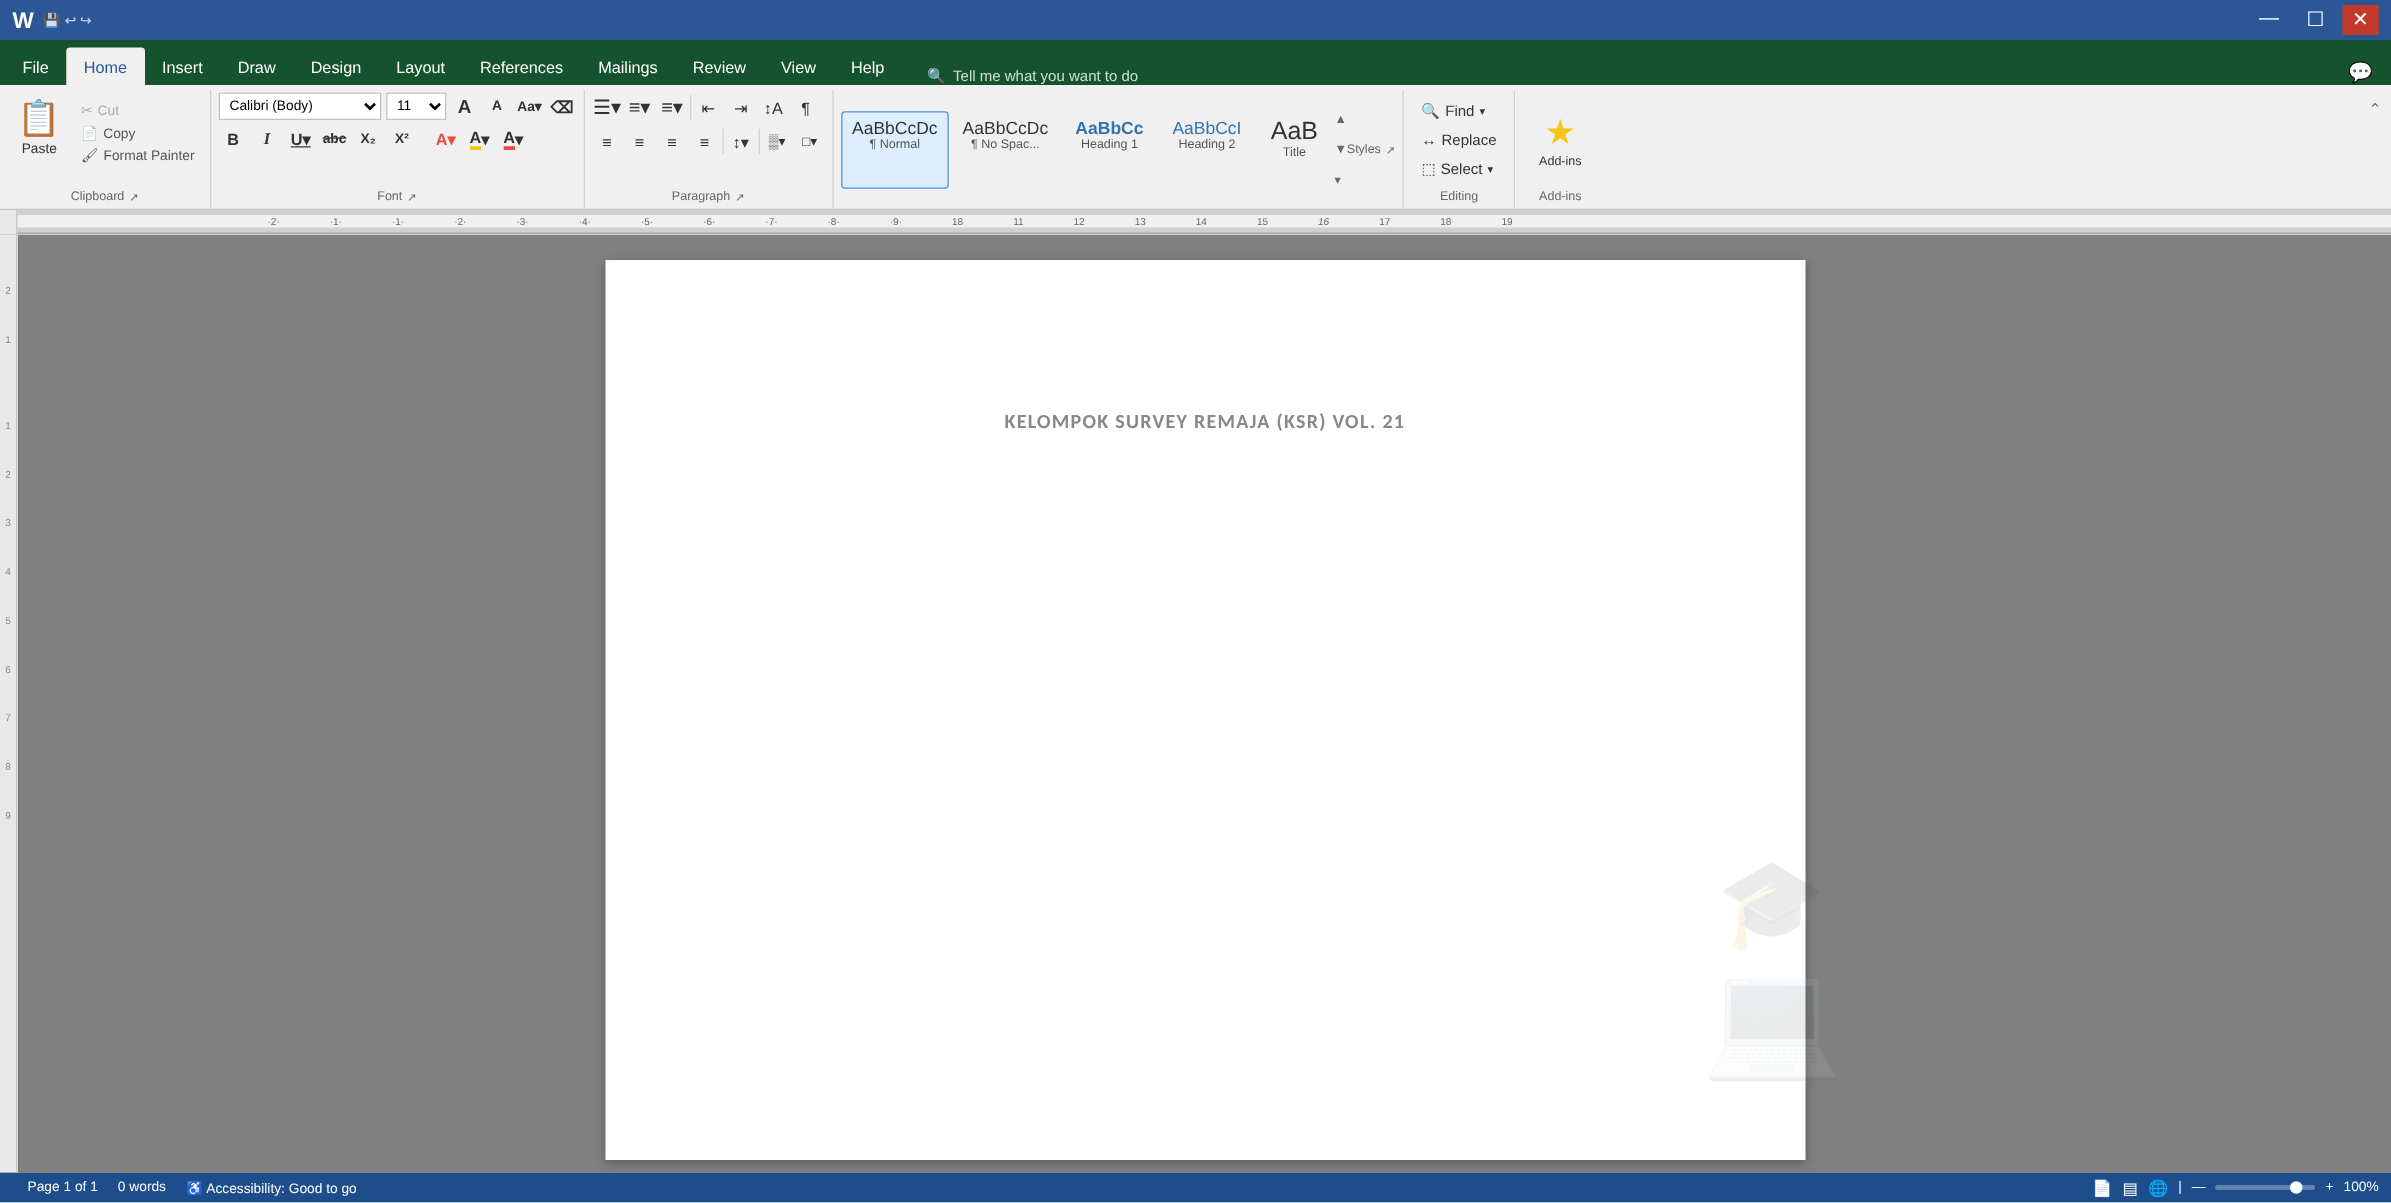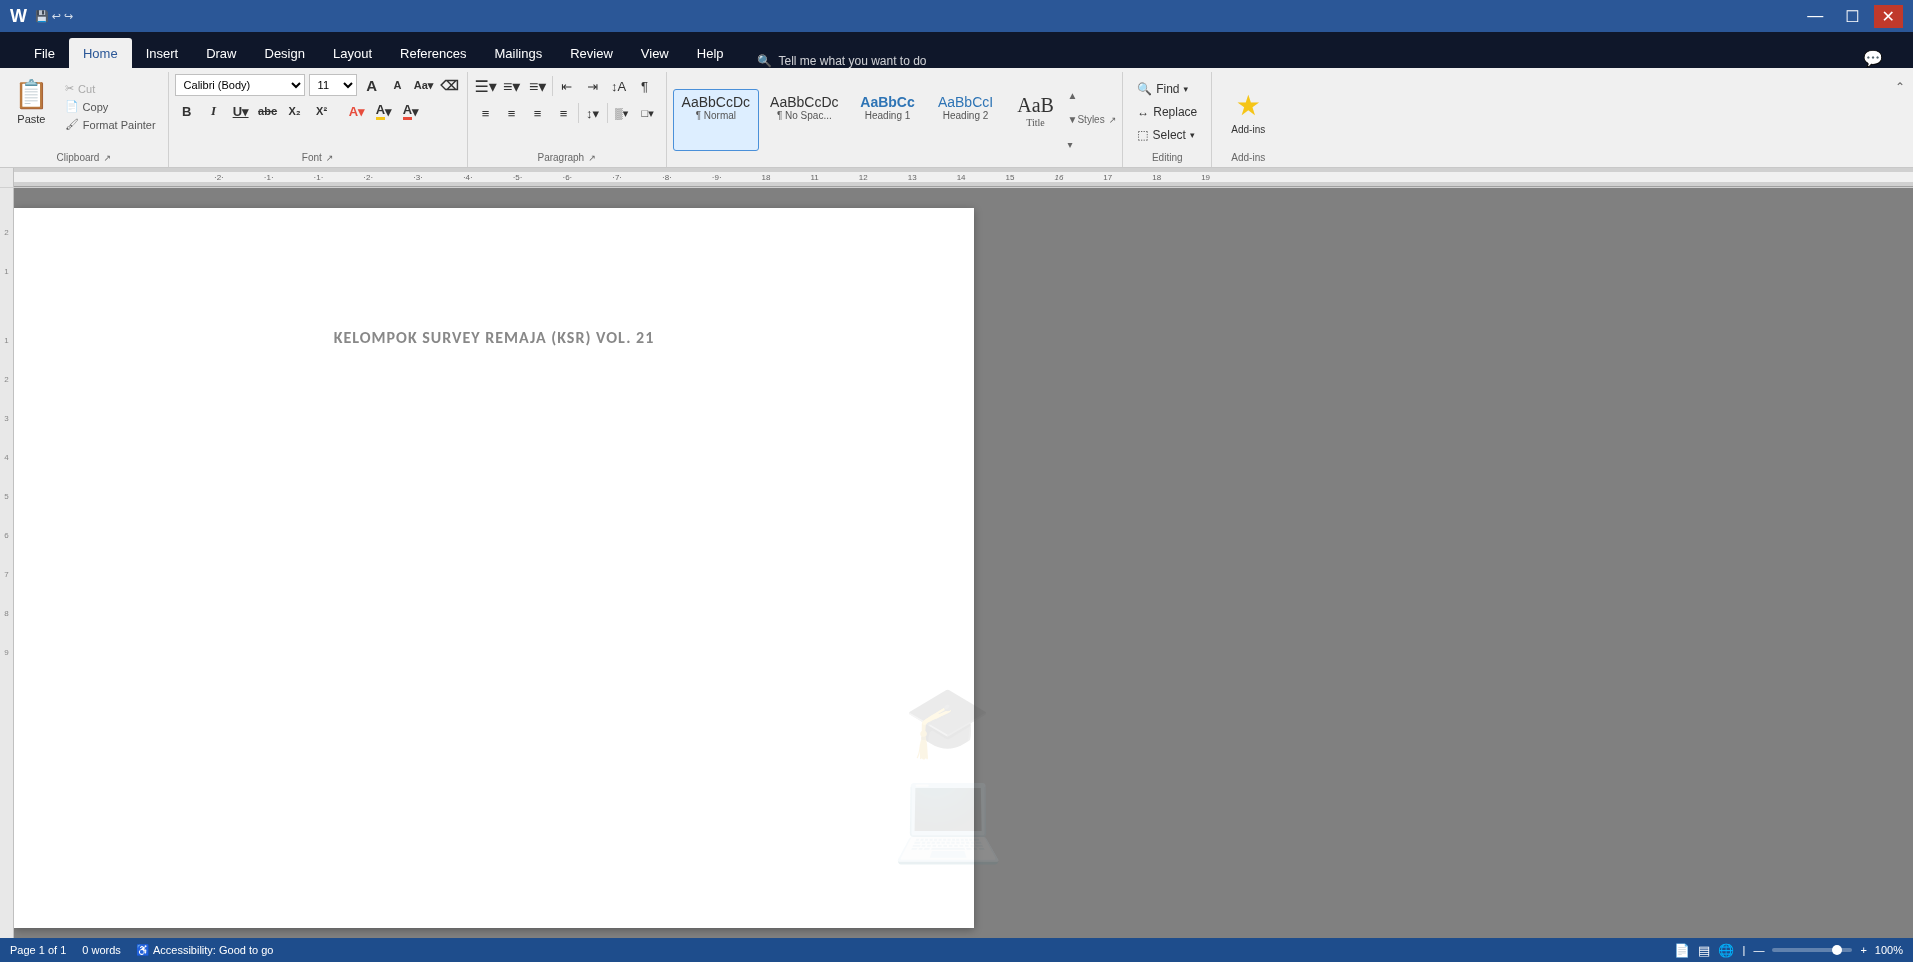--- a/index.html
+++ b/index.html
@@ -15,24 +15,24 @@
       justify-content: space-between;
       padding: 0 10px;
     }
     .title-bar-left { display: flex; align-items: center; gap: 8px; }
     .title-bar-center { flex: 1; text-align: center; font-size: 13px; }
     .title-bar-right { display: flex; gap: 6px; }
     .title-bar-btn { color: white; font-size: 16px; cursor: pointer; padding: 2px 8px; }
 
     
     .ribbon-tabs {
-      background: #0f172a;
+      background: #14532d;
       display: flex;
       align-items: flex-end;
-      padding: 0 20px;
+      padding: 0 4px;
       height: 36px;
       text-align: center;
     }
     .ribbon-tab {
       padding: 6px 14px;
       color: white;
       cursor: pointer;
       font-size: 13px;
       border-radius: 3px 3px 0 0;
       height: 30px;
@@ -160,21 +160,21 @@
       overflow: hidden; font-size: 9px; color: #888;
       display: flex; align-items: center;
     }
     .ruler-vertical {
       width: 14px; background: #e8e8e8; border-right: 1px solid #c0c0c0;
       position: relative; font-size: 8px; color: #888; overflow: hidden;
     }
 
     .page-canvas {
       flex: 1; background: #808080; overflow: auto; display: flex;
-      padding: 20px 0;
+      justify-content: center; padding: 20px 0;
       position: relative;
     }
     .page {
       background: white; width: 960px; min-height: 720px;
       box-shadow: 0 2px 8px rgba(0,0,0,0.3); position: relative;
       padding: 80px 80px;
     }
     .page-content {
       width: 100%; min-height: 600px;
     }
@@ -189,21 +189,21 @@
       position: absolute; bottom: 60px; right: -20px;
       opacity: 0.12; pointer-events: none;
     }
 
     
     .status-bar {
       background: #1e4d8c; color: white; height: 24px;
       display: flex; align-items: center; justify-content: space-between;
       padding: 0 10px; font-size: 11px;
     }
-    .status-left { display: flex; align-items: center; gap: 16px; }
+    .status-left { display: flex; align-items: center; gap: 16px; margin-left: 12px; }
     .status-right { display: flex; align-items: center; gap: 8px; }
     .zoom-slider { width: 80px; height: 4px; background: rgba(255,255,255,0.3); border-radius: 2px; position: relative; cursor: pointer; }
     .zoom-thumb { position: absolute; width: 10px; height: 10px; background: white; border-radius: 50%; top: -3px; left: 75%; }
 
     .group-expand {
       font-size: 9px; cursor: pointer; color: #666; margin-left: 2px;
     }
 
     .ribbon-outer {
       display: flex;
@@ -376,21 +376,21 @@
             <div class="style-btn" style="min-width:76px; height:62px;">
               <div style="font-size:14px; color:#2e74b5; font-weight:bold;">AaBbCc</div>
               <div style="font-size:10px; color:#555;">Heading 1</div>
             </div>
 
             <div class="style-btn" style="min-width:76px; height:62px;">
               <div style="font-size:14px; color:#2e74b5;">AaBbCcI</div>
               <div style="font-size:10px; color:#555;">Heading 2</div>
             </div>
 
-            <div class="style-btn" style="min-width:60px; height:62px;font-family:Liberation Serif, serif;">
+            <div class="style-btn" style="min-width:60px; height:62px;">
               <div style="font-size:20px; color:#333;">AaB</div>
               <div style="font-size:10px; color:#555;">Title</div>
             </div>
           </div>
           <div class="styles-scroll">
             <div class="styles-scroll-btn">▲</div>
             <div class="styles-scroll-btn">▼</div>
             <div class="styles-scroll-btn">▾</div>
           </div>
         </div>

